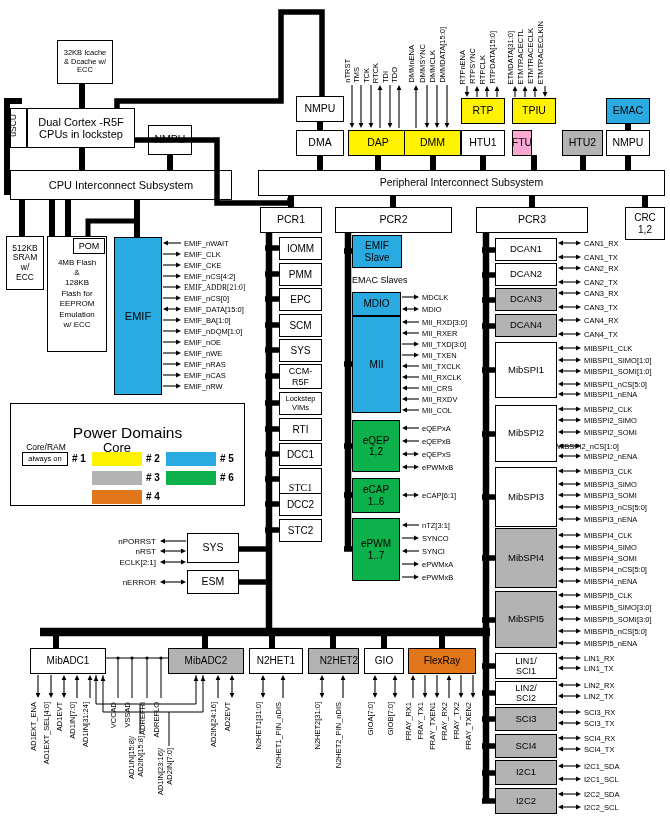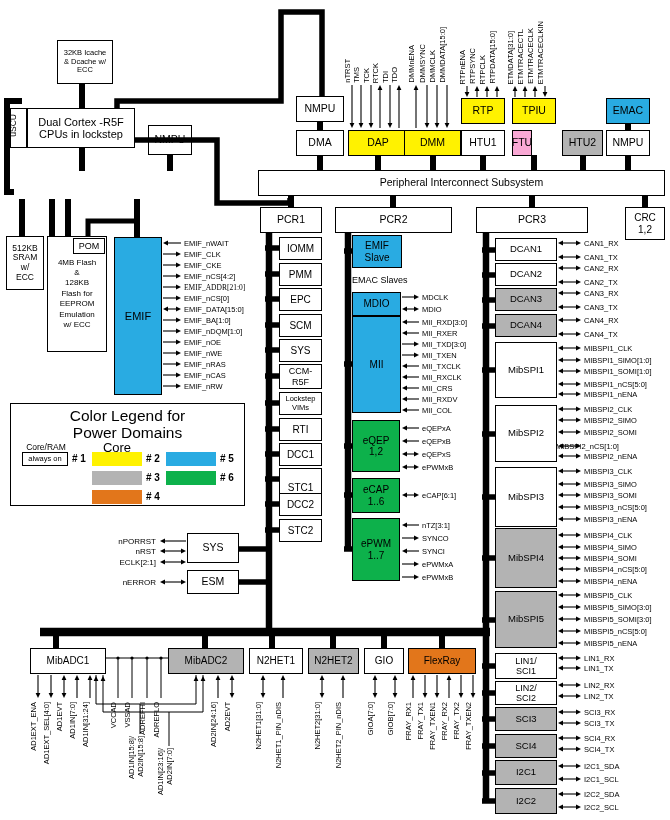--- a/index.html
+++ b/index.html
@@ -417,20 +417,23 @@
   </div>
   <div class="box" style="left:10px;top:108px;width:17px;height:40px"></div>
   <div class="vl" style="left:9px;top:114px;font-size:8.5px">uSCU</div>
   <div class="box" style="left:27px;top:108px;width:108px;height:40px;font-size:11px">
     <span>Dual Cortex -R5F</span>
     <span>CPUs in lockstep</span>
   </div>
   <div class="box" style="left:148px;top:125px;width:44px;height:30px">
     <span>NMPU</span>
   </div>
+  <div class="box" style="left:10px;top:170px;width:222px;height:30px;font-size:11px">
+    <span>CPU Interconnect Subsystem</span>
+  </div>
 
   <div class="box" style="left:6px;top:236px;width:38px;height:54px;font-size:8.5px">
     <span>512KB</span>
     <span>SRAM</span>
     <span>w/</span>
     <span>ECC</span>
   </div>
   <div class="box" style="left:47px;top:236px;width:60px;height:116px;font-size:8px;line-height:1.3">
     <span>4MB Flash</span>
     <span>&amp;</span>
@@ -523,21 +526,20 @@
   </div>
 
   <div class="box" style="left:187px;top:533px;width:52px;height:30px">
       <span>SYS</span>
     </div>
   <div class="box" style="left:187px;top:570px;width:52px;height:24px">
       <span>ESM</span>
     </div>
 
   <div class="box" style="left:10px;top:403px;width:235px;height:103px;justify-content:flex-start"></div>
-  <div class="hl" style="left:10px;top:407px;width:235px;text-align:center;font-size:15.5px;line-height:17px">Color Legend for</div>
   <div class="hl" style="left:10px;top:424px;width:235px;text-align:center;font-size:15.5px;line-height:17px">Power Domains</div>
   <div class="hl" style="left:18px;top:443px;width:56px;text-align:center;font-size:8.5px">Core/RAM</div>
   <div class="hl" style="left:92px;top:443px;width:50px;text-align:center;font-size:13px">Core</div>
   <div class="box" style="left:22px;top:452px;width:46px;height:14px;font-size:7.5px;border-width:1px">
     <span>always on</span>
   </div>
   <div class="hl num" style="left:72px;top:453px"># 1</div>
   <div class="sw" style="left: 92px; top: 452px; background: rgb(255, 242, 0);"></div>
   <div class="hl num" style="left:146px;top:453px"># 2</div>
   <div class="sw" style="left: 92px; top: 471px; background: rgb(179, 179, 179);"></div>
@@ -551,21 +553,21 @@
 
   <div class="box" style="left:30px;top:648px;width:76px;height:26px;font-size:10px">
       <span>MibADC1</span>
     </div>
   <div class="box" style="left: 168px; top: 648px; width: 76px; height: 26px; font-size: 10px; background: rgb(179, 179, 179);">
       <span>MibADC2</span>
     </div>
   <div class="box" style="left:249px;top:648px;width:54px;height:26px;font-size:10px">
       <span>N2HET1</span>
     </div>
-  <div class="box" style="left: 308px; top: 648px; width: 51px; height: 26px; font-size: 10px; background: rgb(179, 179, 179);">
+  <div class="box" style="left: 308px; top: 648px; width: 51px; height: 26px; font-size: 10px; background: rgb(179, 179, 179); align-items: flex-end;">
       <span>N2HET2</span>
     </div>
   <div class="box" style="left:364px;top:648px;width:40px;height:26px;font-size:10px">
       <span>GIO</span>
     </div>
   <div class="box" style="left: 408px; top: 648px; width: 68px; height: 26px; font-size: 10px; background: rgb(226, 118, 27);">
       <span>FlexRay</span>
     </div>
 
   <svg id="overlay" width="670" height="820">
@@ -593,21 +595,21 @@
     <div class="box" style="left: 279px; top: 392px; width: 43px; height: 23px; font-size: 7.5px;">
       <span>Lockstep</span>
       <span>VIMs</span>
     </div>
     <div class="box" style="left: 279px; top: 418px; width: 43px; height: 23px; font-size: 10px;">
       <span>RTI</span>
     </div>
     <div class="box" style="left: 279px; top: 443px; width: 43px; height: 23px; font-size: 10px;">
       <span>DCC1</span>
     </div>
-    <div class="box" style="left: 279px; top: 468px; width: 43px; height: 39px; font-size: 10px;">
+    <div class="box" style="left: 279px; top: 468px; width: 43px; height: 39px; font-size: 10px; font-family: Liberation Serif, serif;">
       <span>STC1</span>
     </div>
     <div class="box" style="left: 279px; top: 493px; width: 43px; height: 23px; font-size: 10px;">
       <span>DCC2</span>
     </div>
     <div class="box" style="left: 279px; top: 519px; width: 43px; height: 23px; font-size: 10px;">
       <span>STC2</span>
     </div>
     <div class="box" style="left: 495px; top: 238px; width: 62px; height: 23px; font-size: 9.5px;">
       <span>DCAN1</span>

